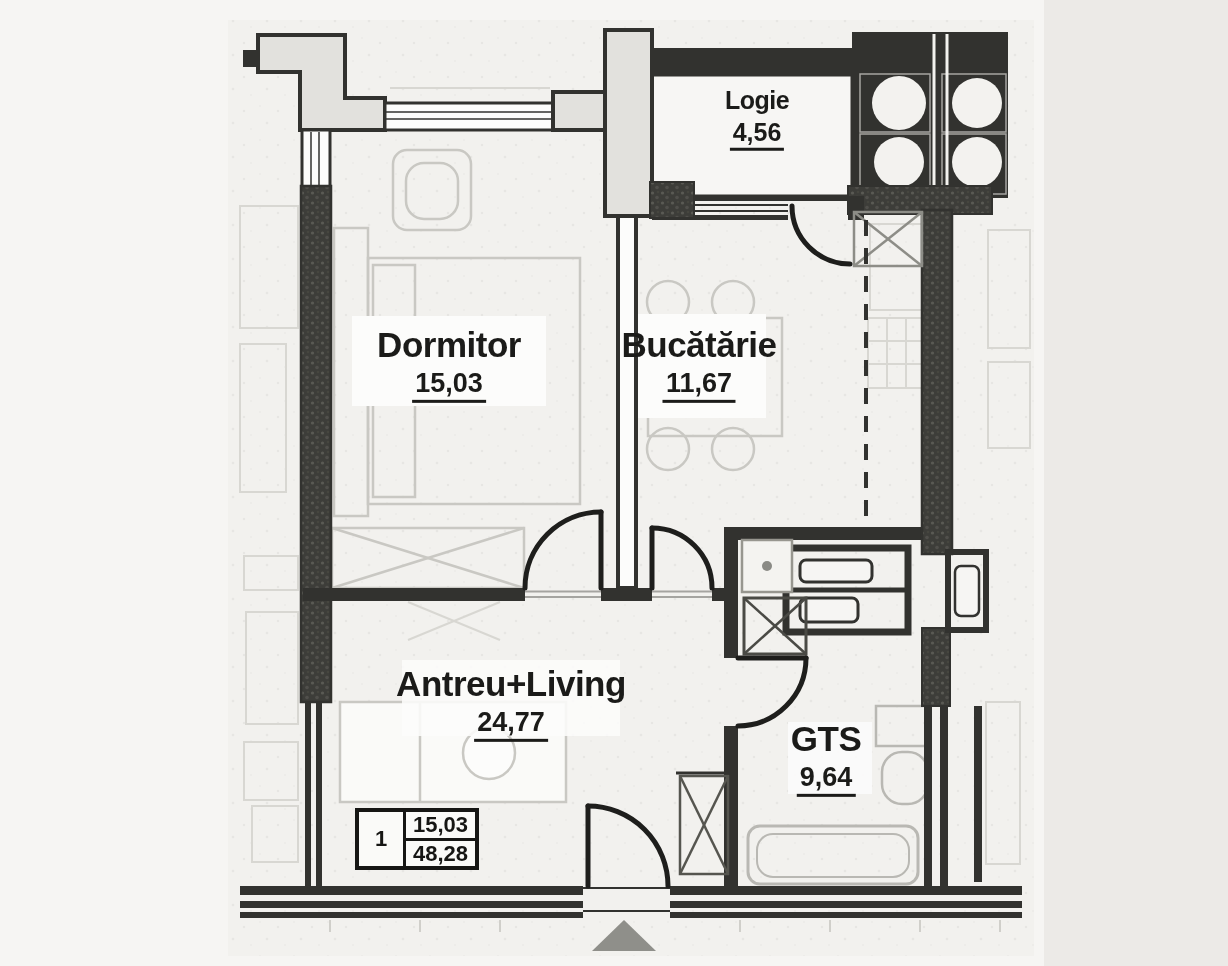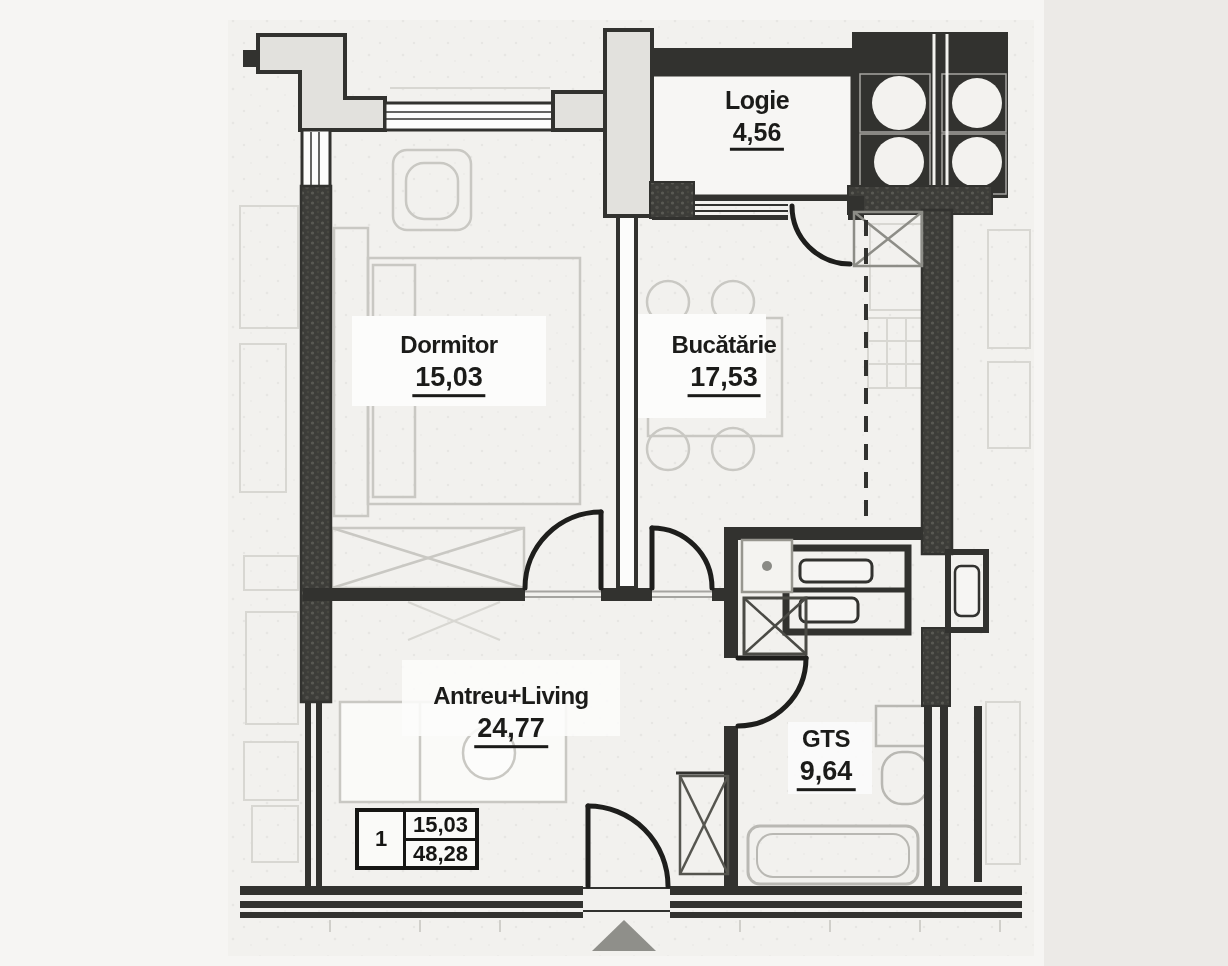--- a/index.html
+++ b/index.html
@@ -10,21 +10,21 @@
   .fw{fill:var(--wall,#32322f);}
   .sw{stroke:var(--wall,#32322f);}
   .flw{fill:var(--wall-light-fill,#e2e1dd);}
   .ff{stroke:var(--faint-furniture,#c9c8c3);fill:none;stroke-width:2.5;}
   .fn{stroke:var(--neighbor-faint,#d8d7d2);fill:none;stroke-width:2;}
   .fx{stroke:#b9b8b3;fill:none;}
   .door{stroke:#1e1e1c;stroke-width:5;fill:none;stroke-linecap:round;}
   
   .room-label{position:absolute;transform:translate(-50%,-50%);text-align:center;
               color:var(--label-text,#1b1b19);font-weight:700;white-space:nowrap;line-height:1.15;}
-  .room-label .rl-name{font-size:24px;letter-spacing:-0.5px;}
+  .room-label .rl-name{font-size:35px;letter-spacing:-0.5px;}
   .room-label .rl-area{font-size:27px;margin-top:3px;}
   .room-label.small .rl-name,.room-label.small .rl-area{font-size:25px;}
   .area-u{display:inline-block;border-bottom:3px solid currentColor;padding:0 3px 1px;}
   
   .info-table{position:absolute;left:355px;top:808px;width:124px;height:62px;
               border:4px solid #161614;background:#fafaf8;display:flex;box-sizing:border-box;
               color:#161614;font-weight:700;font-size:22px;}
   .it-left{width:44px;border-right:3px solid #161614;display:flex;align-items:center;justify-content:center;}
   .it-right{flex:1;display:flex;flex-direction:column;}
   .it-cell{flex:1;display:flex;align-items:center;justify-content:center;}
@@ -275,25 +275,25 @@
 </svg>
 
 <div class="room-label small" style="left:757px;top:118px;">
   <div class="rl-name">Logie</div>
   <div class="rl-area"><span class="area-u">4,56</span></div>
 </div>
 <div class="room-label" style="left:449px;top:364px;">
   <div class="rl-name">Dormitor</div>
   <div class="rl-area"><span class="area-u">15,03</span></div>
 </div>
-<div class="room-label" style="left:724px;top:364px;">
+<div class="room-label" style="left:699px;top:364px;">
   <div class="rl-name">Bucătărie</div>
-  <div class="rl-area"><span class="area-u">17,53</span></div>
-</div>
-<div class="room-label" style="left:511px;top:703px;margin-top:12px;">
+  <div class="rl-area"><span class="area-u">11,67</span></div>
+</div>
+<div class="room-label" style="left:511px;top:703px;">
   <div class="rl-name">Antreu+Living</div>
   <div class="rl-area"><span class="area-u">24,77</span></div>
 </div>
 <div class="room-label" style="left:826px;top:758px;">
   <div class="rl-name">GTS</div>
   <div class="rl-area"><span class="area-u">9,64</span></div>
 </div>
 
 <div class="info-table">
   <div class="it-left">1</div>

